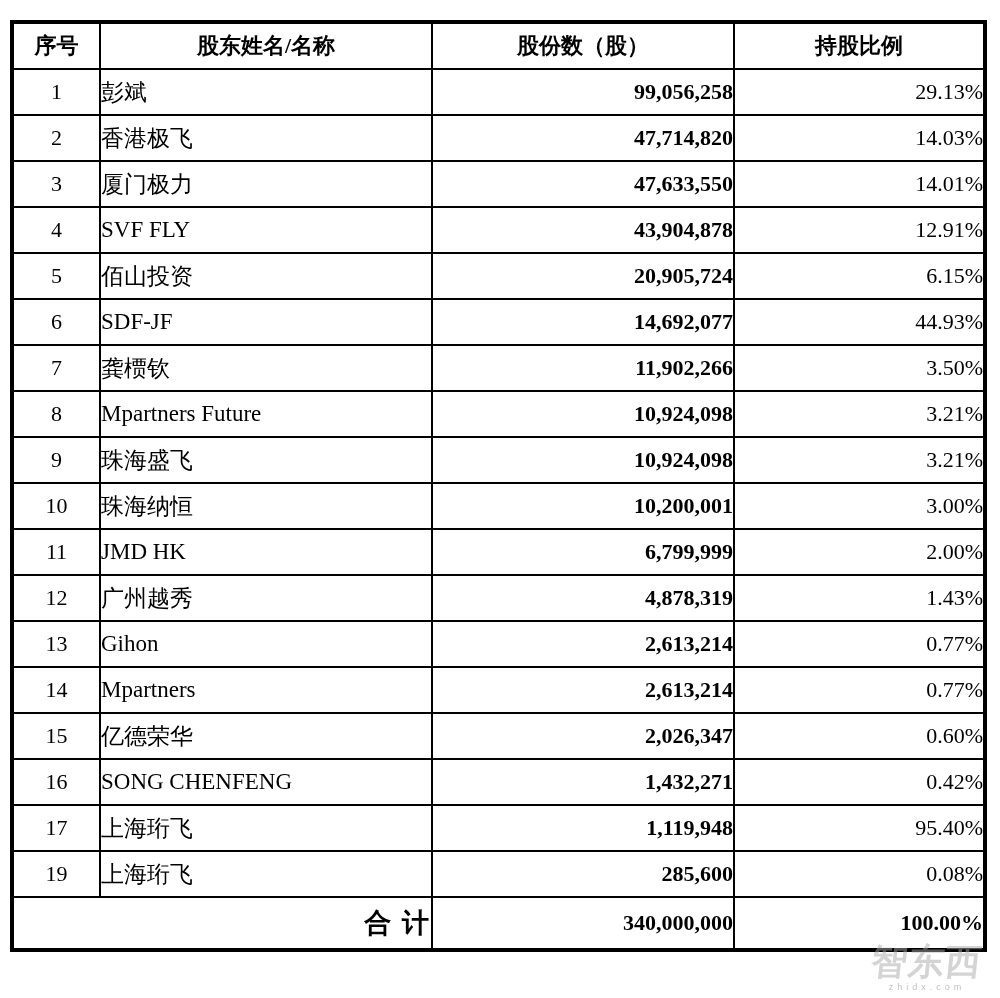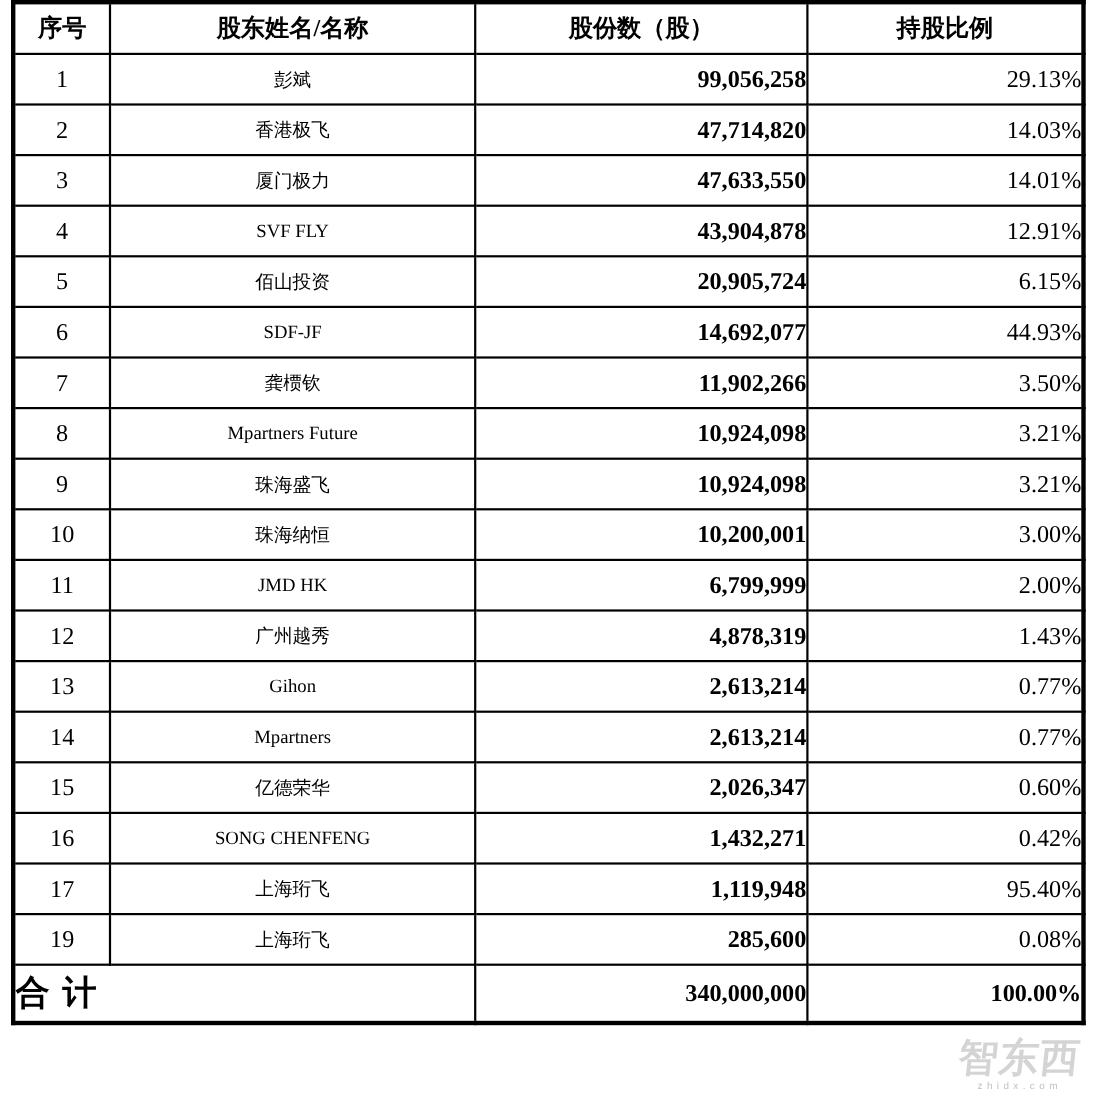--- a/index.html
+++ b/index.html
@@ -12,21 +12,21 @@
     width: 1000px;
     height: 998px;
     background: #ffffff;
     overflow: hidden;
     font-family: "Liberation Serif", "DejaVu Serif", serif;
     color: #000000;
   }
   table.shareholder {
     position: absolute;
     left: 10px;
-    top: 0;
+    top: 20px;
     width: 973px;
     border-collapse: collapse;
     table-layout: fixed;
     border: 4px solid #000000;
     padding-left: 38px;
   }
   table.shareholder th,
   table.shareholder td {
     border: 2px solid #000000;
     vertical-align: middle;
@@ -41,40 +41,40 @@
   th.h-cell {
     font-weight: bold;
     font-size: 22px;
     text-align: center;
   }
   td.c-no {
     font-size: 22px;
     text-align: center;
   }
   td.c-name {
-    font-size: 17px;
-    text-align: center;
+    font-size: 23px;
+    text-align: left;
   }
   td.c-shares {
     font-size: 22px;
     text-align: right;
     padding-right: 16px;
     font-weight: bold;
   }
   td.c-pct {
     font-size: 22px;
     text-align: right;
     padding-right: 20px;
   }
   tr.total-row td {
     font-weight: bold;
   }
   td.c-total-label {
-    font-size: 31px;
-    text-align: left;
+    font-size: 27px;
+    text-align: right;
     letter-spacing: 2px;
   }
   .watermark {
     position: absolute;
     right: 2px;
     bottom: 6px;
     width: 142px;
     text-align: center;
     pointer-events: none;
     z-index: 2;

